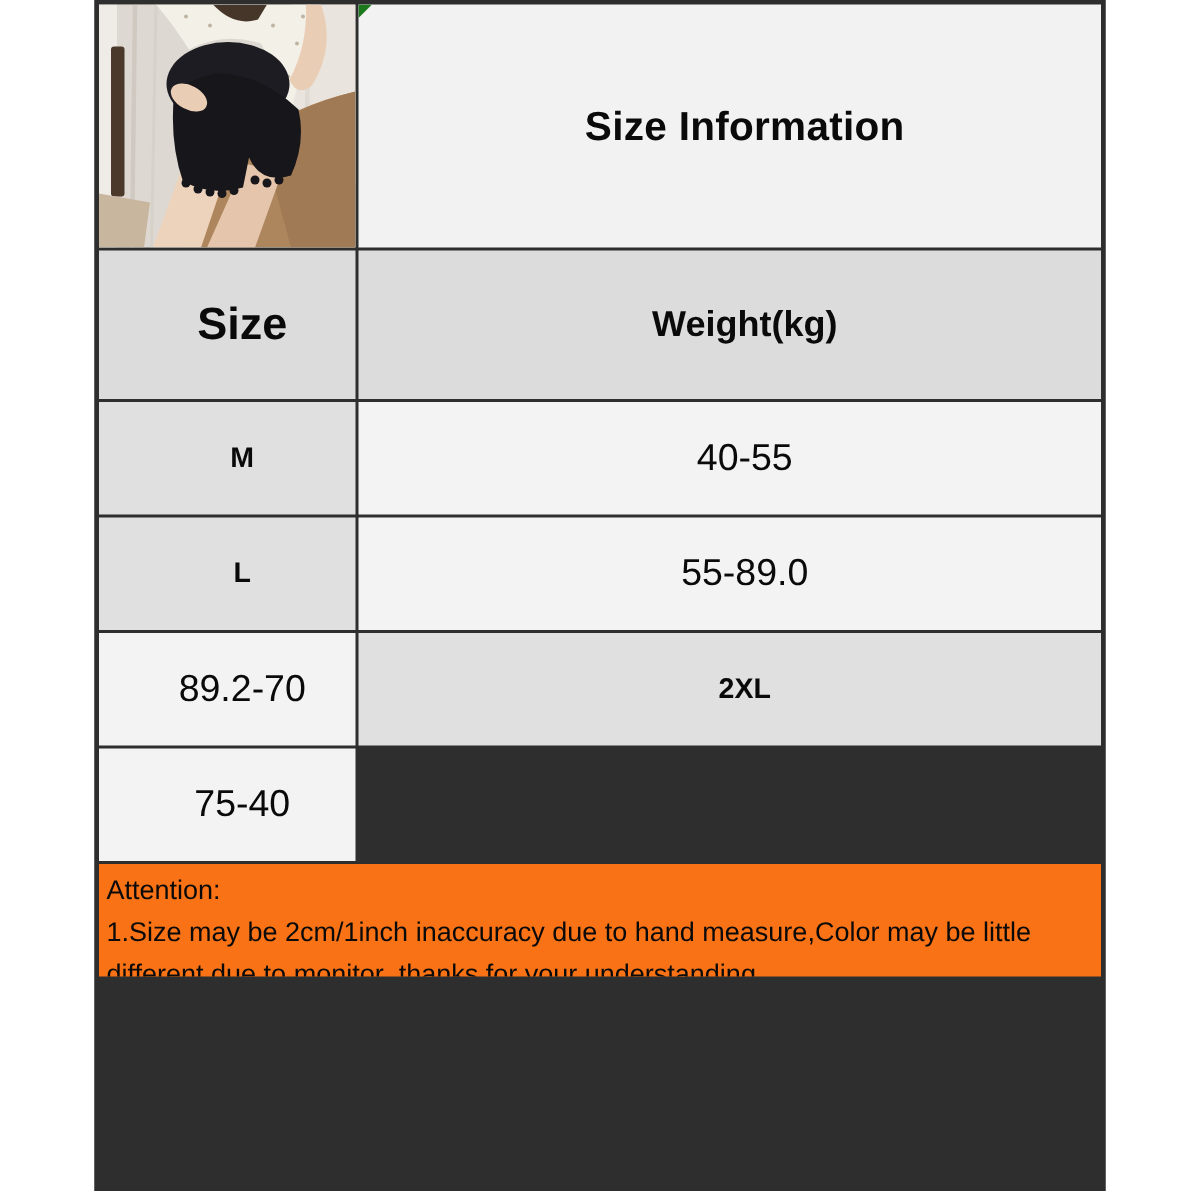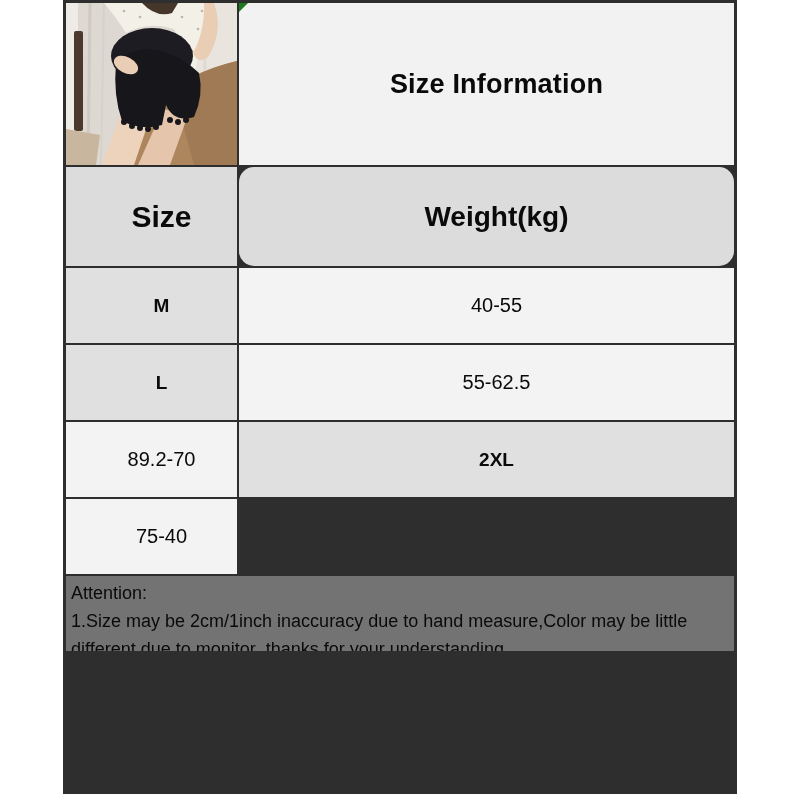--- a/index.html
+++ b/index.html
@@ -45,26 +45,26 @@
   }
   .corner-marker {
     position: absolute;
     top: 0; left: 0;
     width: 0; height: 0;
     border-top: 9px solid #1c7a1c;
     border-right: 9px solid transparent;
   }
   .col-head { background: #dcdcdc; font-weight: bold; text-align: center; }
   .size-head   { font-size: 30px; }
-  .weight-head { font-size: 28px; border-radius: 15px; }
+  .weight-head { font-size: 24px; }
   .size-cell   { background: #e0e0e0; font-size: 19px; font-weight: bold; }
-  .weight-cell { background: #f3f3f3; font-size: 20px; font-weight: 400; }
+  .weight-cell { background: #f3f3f3; font-size: 25px; font-weight: 400; }
   .attention-cell {
     grid-column: 1 / span 2;
-    background: #737373;
+    background: #f97316;
     display: block;
     padding: 3px 8px 0 5px;
     font-size: 18px;
     line-height: 28px;
   }
   .attention-cell .note { max-width: 658px; }
 </style>
 </head>
 <body>
 
@@ -129,21 +129,21 @@
       <span>Size Information</span>
     </div>
 
     <div class="cell col-head size-head">Size</div>
     <div class="cell col-head weight-head">Weight(kg)</div>
 
     <div class="cell size-cell">M</div>
     <div class="cell weight-cell">40-55</div>
 
     <div class="cell size-cell">L</div>
-    <div class="cell weight-cell">55-62.5</div>
+    <div class="cell weight-cell">55-89.0</div>
 
     <div class="cell weight-cell">89.2-70</div>
 
     <div class="cell size-cell">2XL</div>
 
     <div class="cell weight-cell">75-40</div>
 
     <div class="cell attention-cell">
       <div class="note">Attention:</div>
       <div class="note">1.Size may be 2cm/1inch inaccuracy due to hand measure,Color may be little different due to monitor ,thanks for your understanding.</div>

